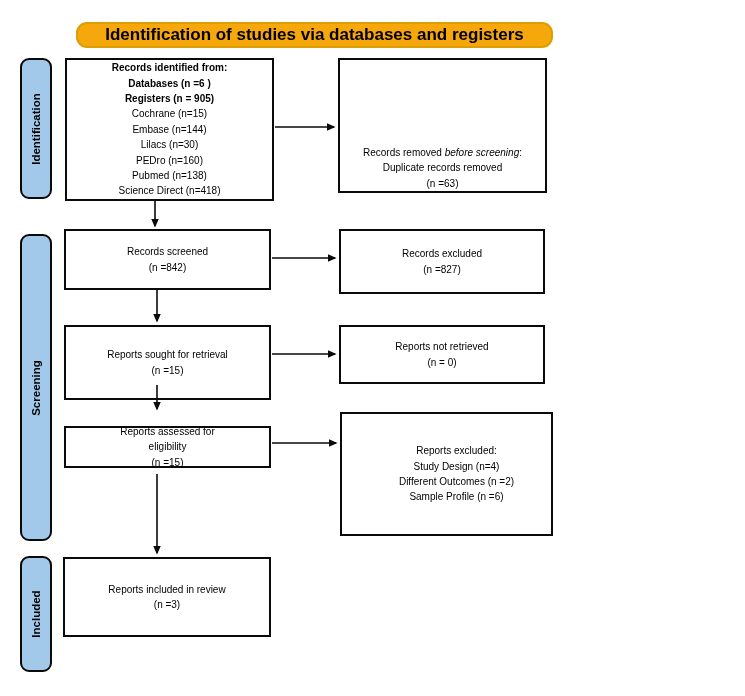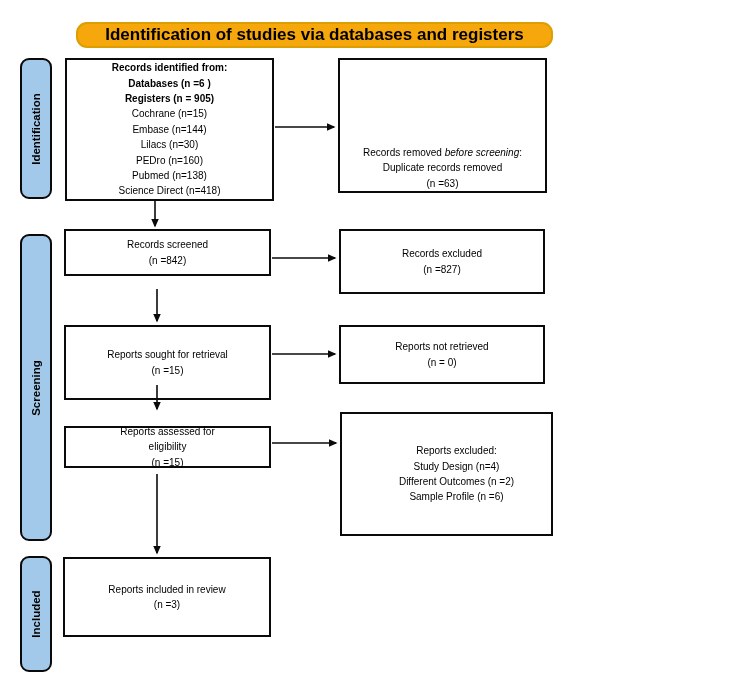--- a/index.html
+++ b/index.html
@@ -53,21 +53,21 @@
     text-align: center;
     font-size: 10px;
     line-height: 15.4px;
   }
   .box .line { width: 100%; }
   .box .b { font-weight: bold; }
   .box .it { font-style: italic; }
   .box-records-identified   { left: 65px;  top: 58px;  width: 209px; height: 143px; }
   .box-records-removed      { left: 338px; top: 58px;  width: 209px; height: 135px; justify-content: flex-end; }
   .box-records-removed .inner { max-width: 168px; }
-  .box-records-screened     { left: 64px;  top: 229px; width: 207px; height: 47px; }
+  .box-records-screened     { left: 64px;  top: 229px; width: 207px; height: 61px; }
   .box-records-excluded     { left: 339px; top: 229px; width: 206px; height: 65px; }
   .box-reports-sought       { left: 64px;  top: 325px; width: 207px; height: 75px; }
   .box-reports-not-retrieved{ left: 339px; top: 325px; width: 206px; height: 59px; }
   .box-reports-assessed     { left: 64px;  top: 413px; width: 207px; height: 42px; margin-top: 13px; }
   .box-reports-excluded     { left: 340px; top: 412px; width: 213px; height: 124px; padding-left: 20px; }
   .box-studies-included     { left: 63px;  top: 557px; width: 208px; height: 80px; }
   svg.arrows {
     position: absolute;
     left: 0; top: 0;
     width: 745px; height: 696px;

